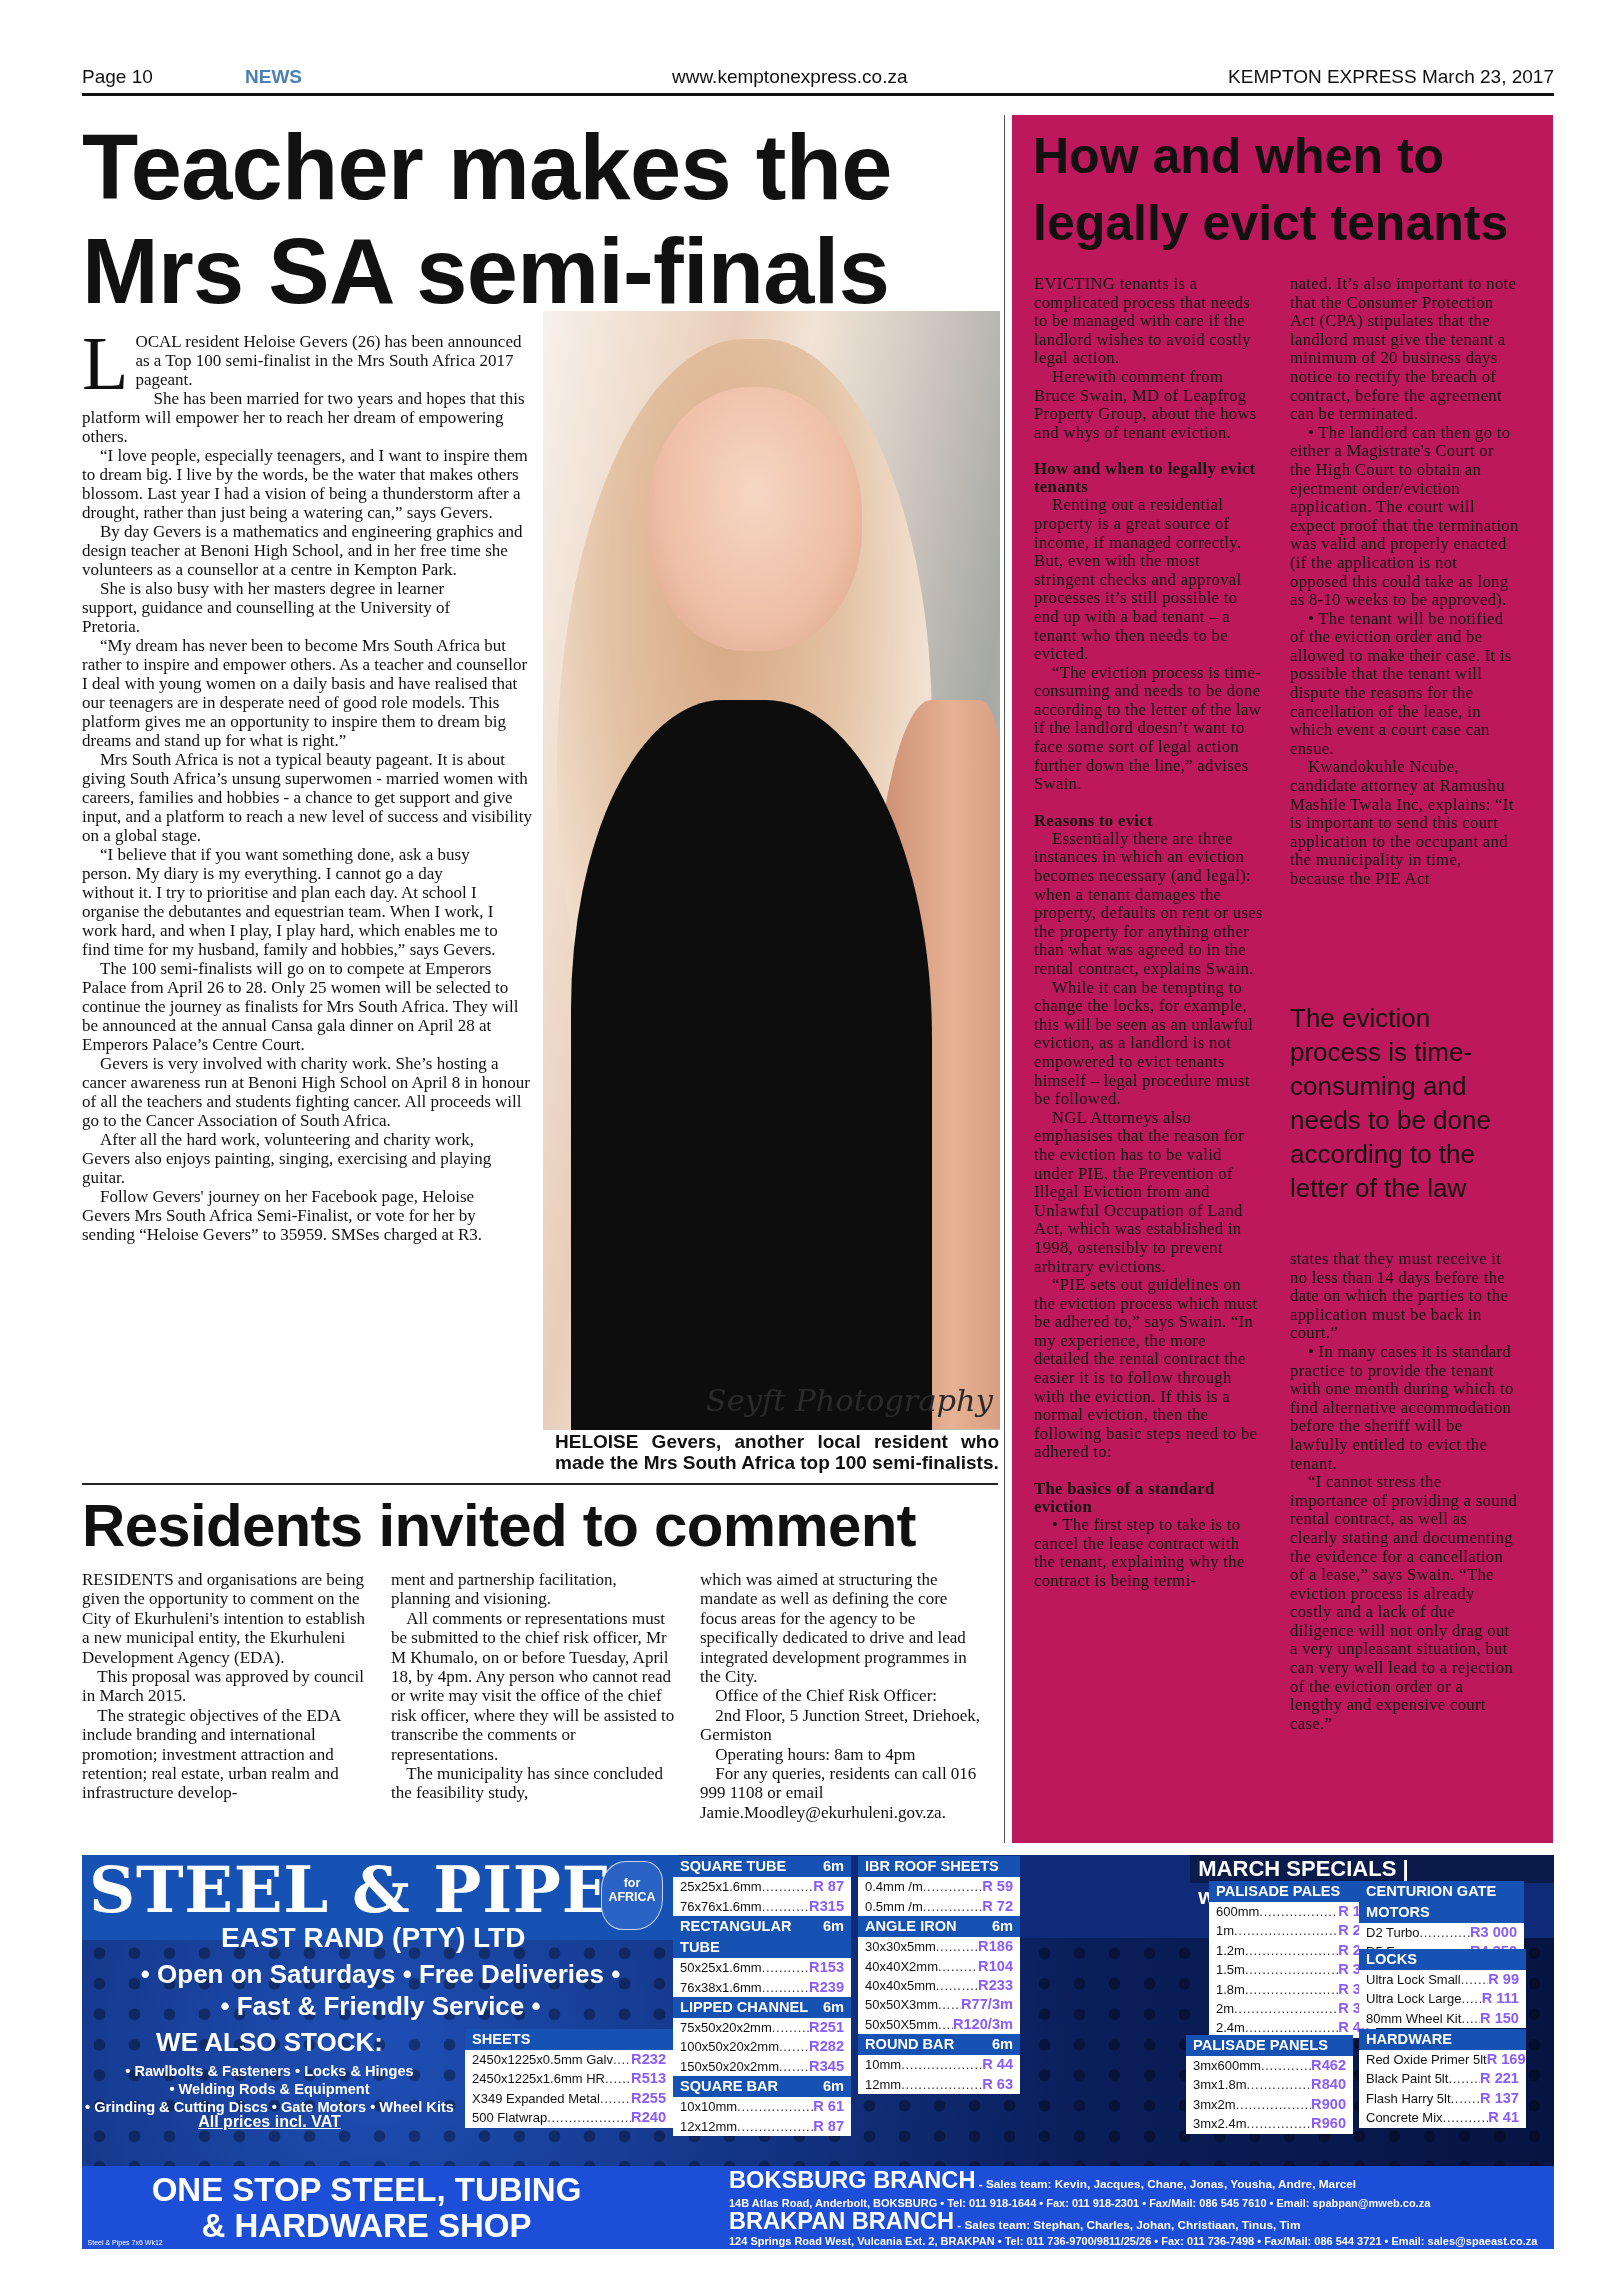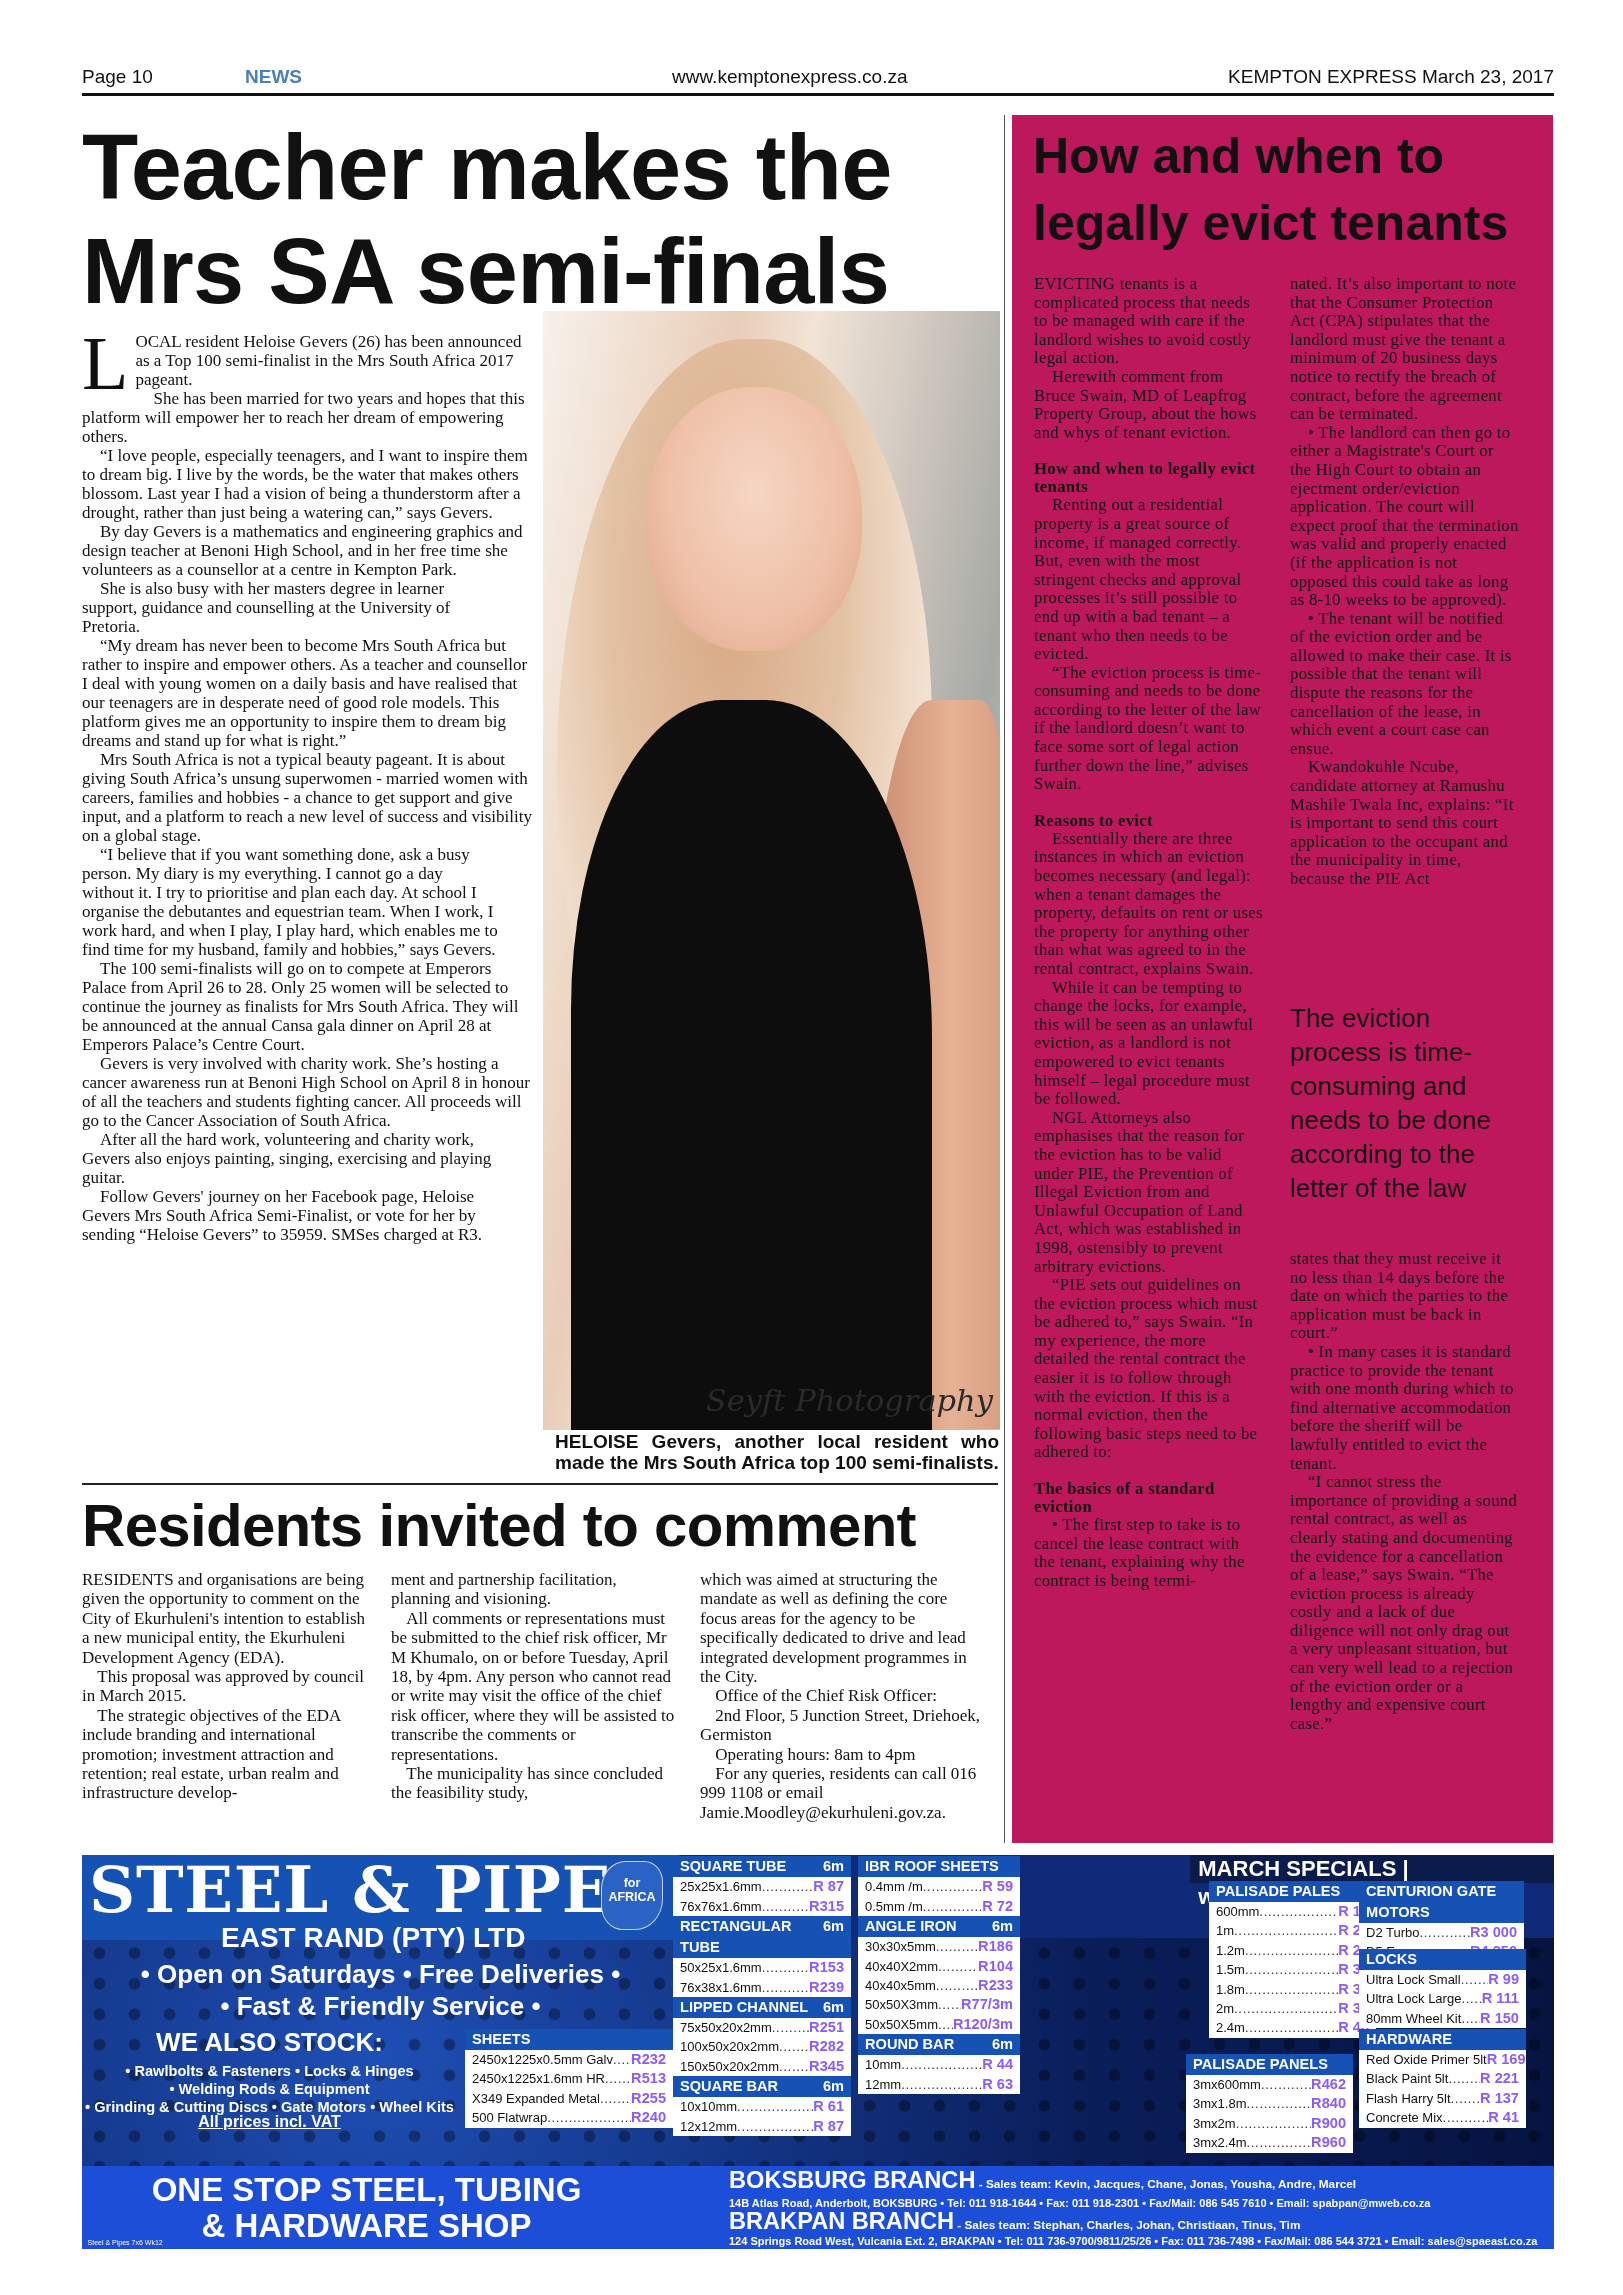--- a/index.html
+++ b/index.html
@@ -76,21 +76,21 @@
   .ptable .tr { display: flex; font-size: 13px; line-height: 19.4px; padding: 0 7px; }
   .ptable .tr .n { white-space: nowrap; }
   .ptable .tr .d { flex: 1; overflow: hidden; white-space: nowrap; color: #333; }
   .ptable .tr .d::after { content: "................................................................................................"; letter-spacing: 0.7px; }
   .ptable .tr .p { color: #8b5cf6; font-weight: bold; white-space: nowrap; font-size: 14.6px; }
 
   .t-sheets { left: 383px; top: 174px; width: 208px; }
   .t-col1 { left: 591px; top: 1.4px; width: 178px; }
   .t-col2 { left: 776px; top: 1.4px; width: 162px; }
   .t-pal { left: 1104px; top: 26px; width: 167px; margin-left: 23px; }
-  .t-pan { left: 1104px; top: 199px; width: 167px; }
+  .t-pan { left: 1104px; top: 180px; width: 167px; }
   .t-gate { left: 1277px; top: 26px; width: 165px; }
   .t-locks { left: 1277px; top: 94px; width: 167px; }
   .t-hw { left: 1277px; top: 174px; width: 167px; }
   .ad-specials { position: absolute; left: 1108px; top: 0; width: 364px; height: 28px; background: #0b1c4c; font-weight: bold; font-size: 22px; line-height: 28px; padding-left: 8.3px; }
 
   .ad-foot { position: absolute; left: 0; top: 311px; width: 1492px; height: 83px; background: #1d4ed8; }
   .ad-foot-l { position: absolute; left: 0; top: 5.6px; width: 569px; text-align: center; font-weight: bold; font-size: 33px; line-height: 36px; }
   .ad-code { position: absolute; left: 5.6px; bottom: 2.8px; font-size: 7px; }
   .branch { position: absolute; left: 647px; font-size: 11.8px; font-weight: bold; white-space: nowrap; }
   .branch .bn { font-size: 23.6px; }

